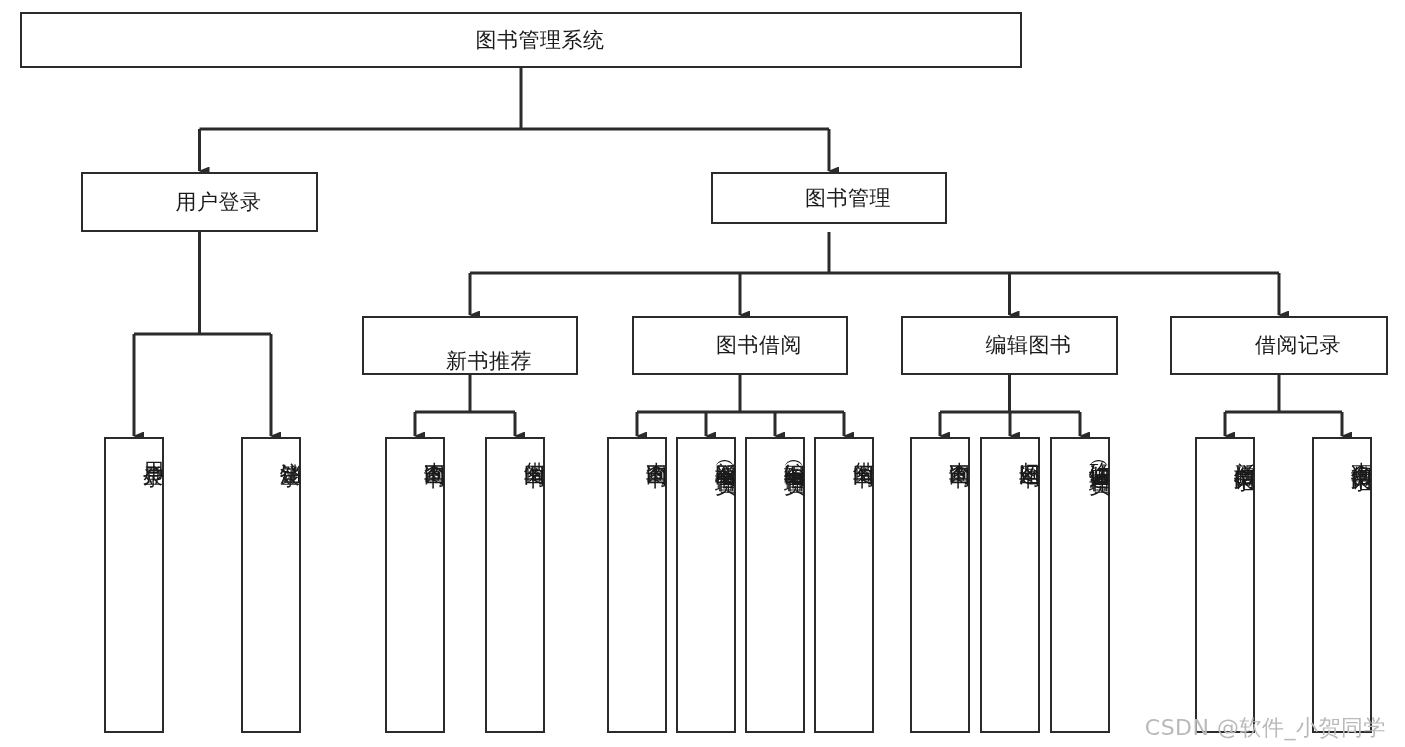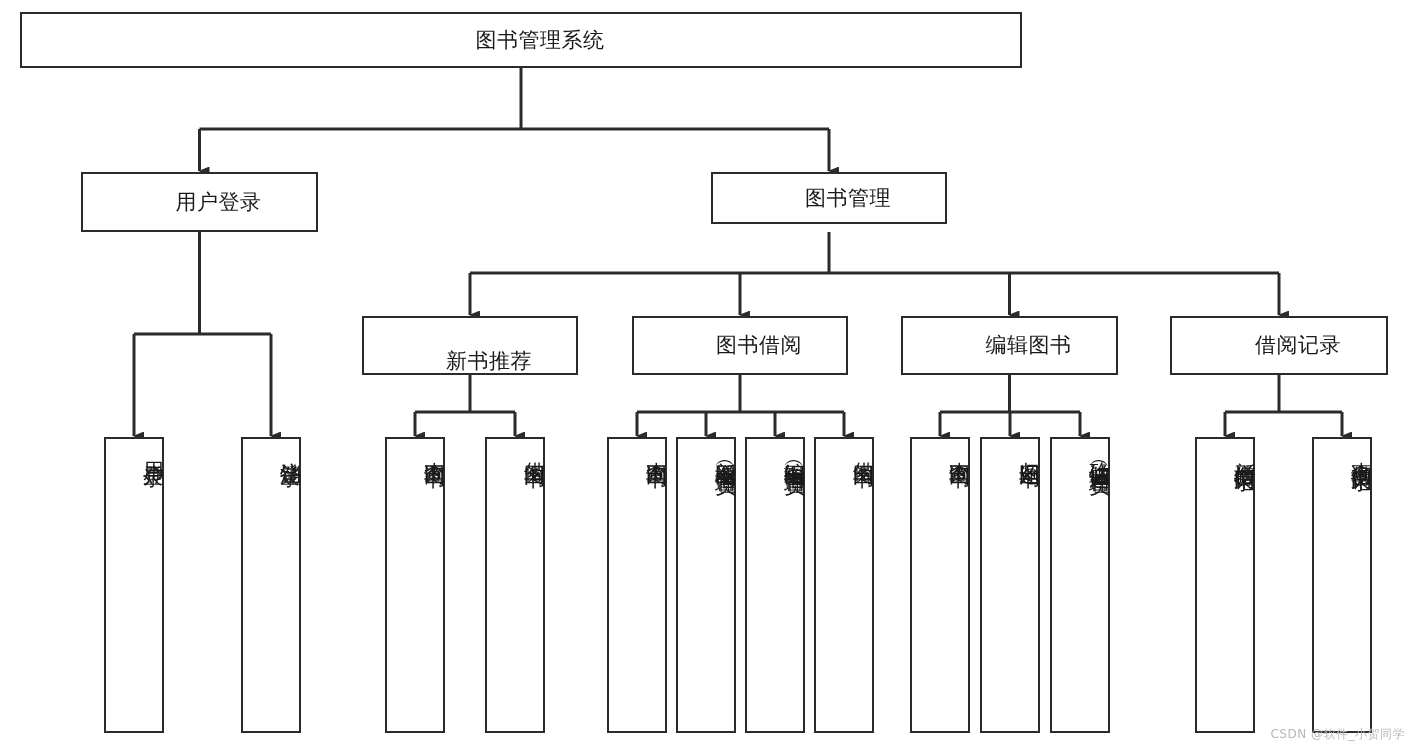--- a/index.html
+++ b/index.html
@@ -58,23 +58,23 @@
   .node.vertical .node-label {
     writing-mode: vertical-rl;
     text-orientation: upright;
     font-size: 21px;
     line-height: 1.18;
     letter-spacing: 2px;
     white-space: nowrap;
   }
   .watermark {
     position: absolute;
-    right: 0;
+    right: 19px;
     bottom: 4px;
-    font-size: 12px;
+    font-size: 22px;
     color: #b9b9b9;
     letter-spacing: 0.5px;
     white-space: nowrap;
     user-select: none;
   }
 </style>
 </head>
 <body>
 
 <div id="diagram-root">

